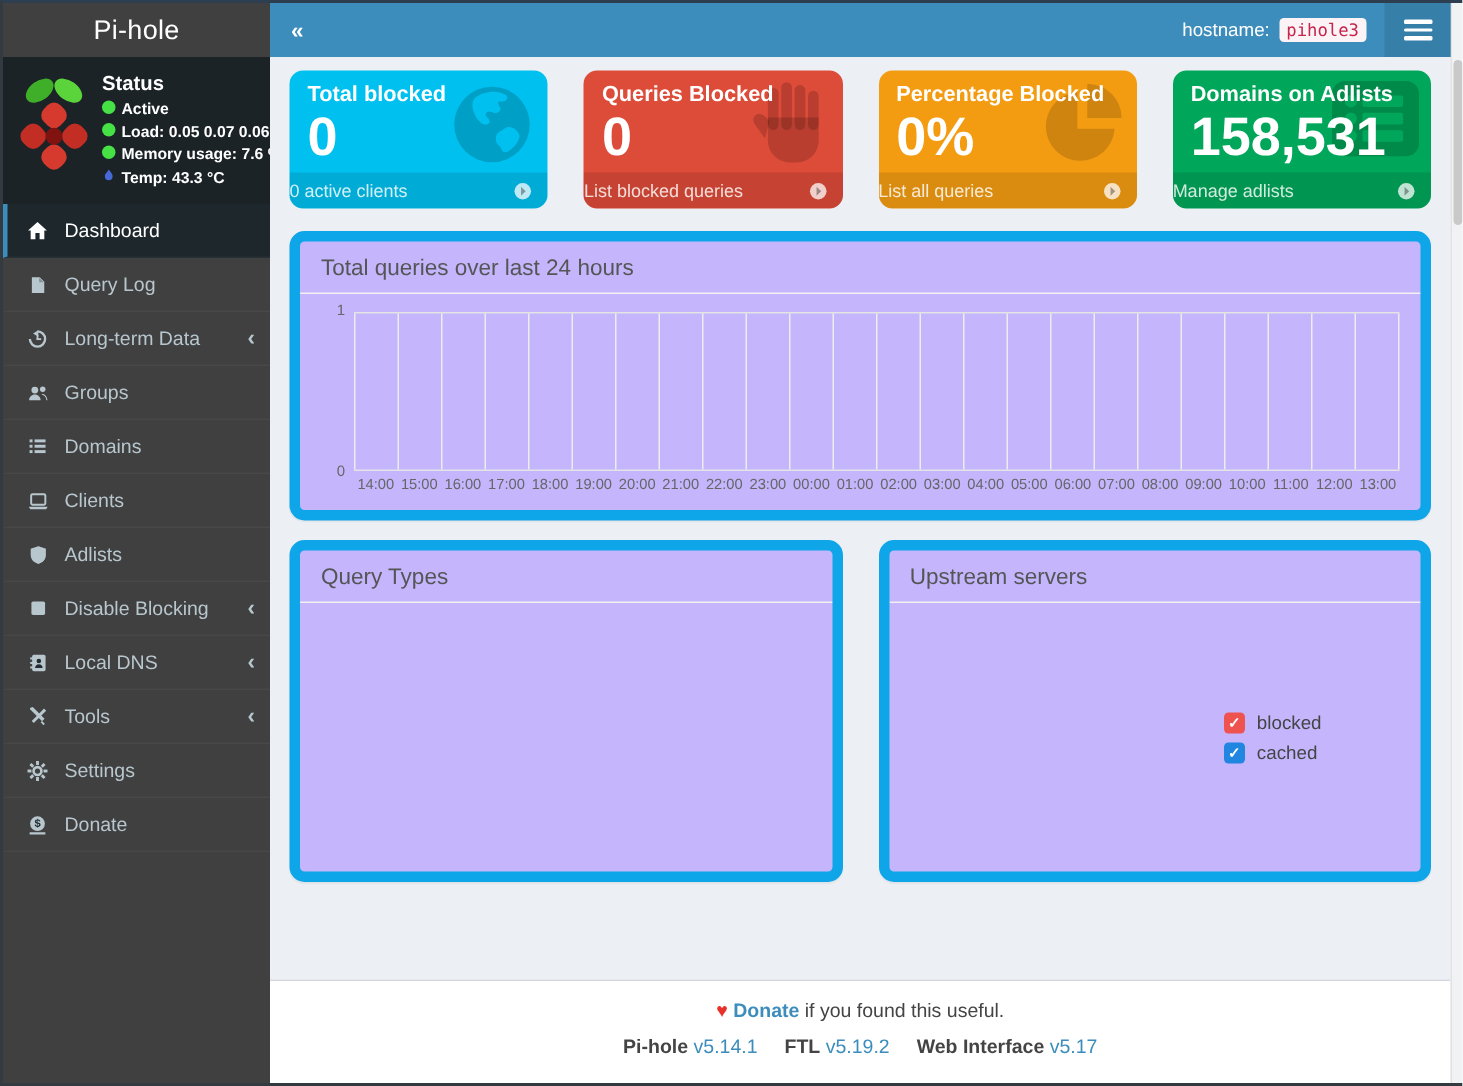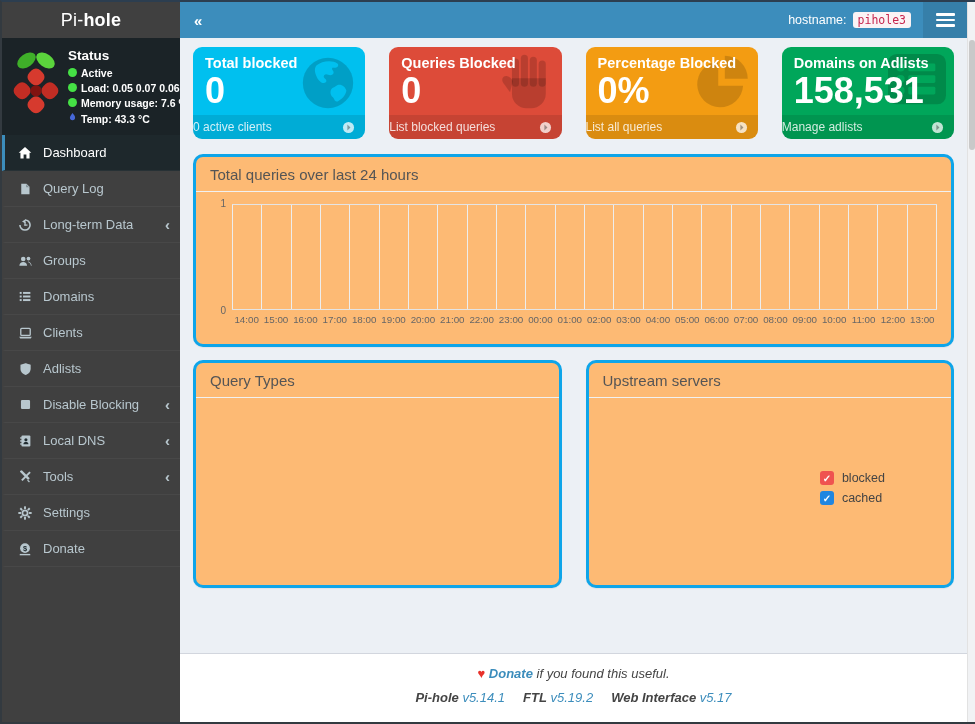--- a/index.html
+++ b/index.html
@@ -5,21 +5,21 @@
   * { margin:0; padding:0; box-sizing:border-box; }
   html,body { width:975px; height:724px; }
   body { font-family:"Liberation Sans", sans-serif; background:#fff; }
   .app { position:relative; width:975px; height:724px; overflow:hidden;
          border-left:2px solid #333a40; border-top:2px solid #2c3e50; border-bottom:2px solid #333a40; }
 
   
   .header { position:absolute; top:0; left:0; right:8px; height:36px; display:flex; z-index:5; }
   .logo { width:178px; height:36px; background:#404040; color:#fff; font-size:18px;
           display:flex; align-items:center; justify-content:center; letter-spacing:.2px; cursor:pointer; }
-  .logo b { font-weight:bold; }
+  .logo b { font-weight:normal; }
   .navbar { flex:1; background:#3c8dbc; display:flex; align-items:center; }
   .collapse-btn { color:#fff; font-size:15px; font-weight:bold; padding:0 14px; cursor:pointer; }
   .nav-right { margin-left:auto; display:flex; align-items:center; height:100%;text-align:right; }
   .hostname { color:#fff; font-size:12.5px; margin-right:6px; }
   .hostname-badge { font-family:"DejaVu Sans Mono", monospace; font-size:11.5px; color:#c7254e;
           background:#fbf3f5; border-radius:3px; padding:1px 5px; margin-right:12px; }
   .burger { width:44px; height:36px; background:#367fa9; display:flex; flex-direction:column;
           align-items:center; justify-content:center; gap:3px; cursor:pointer; }
   .burger span { width:19px; height:2.6px; background:#fff; border-radius:1px; }
 
@@ -44,21 +44,21 @@
           padding:9px 13px 0 13px; overflow:hidden; }
   .cards { display:grid; grid-template-columns:repeat(4,1fr); gap:24px; }
   .card { position:relative; height:92px; border-radius:9px; overflow:hidden; color:#fff; cursor:default; }
   .card-title { font-size:14.5px; font-weight:bold; padding:8px 12px 0 12px; position:relative; z-index:2; }
   .card-value { font-size:36px; font-weight:bold; padding:1px 12px 0 12px; line-height:1.05; position:relative; z-index:2; }
   .card-icon { position:absolute; right:6px; top:5px; z-index:1; }
   .card-footer { position:absolute; left:0; right:0; bottom:0; height:24px; background:rgba(0,0,0,0.1);
           display:flex; align-items:center; justify-content:space-between; gap:5px; padding-right:10px;
           font-size:12px; color:rgba(255,255,255,0.82); cursor:pointer; z-index:3; }
 
-  .panel { background:#fdba74; border:3px solid #0ea5e9; border-radius:10px;
+  .panel { background:#c4b5fd; border:7px solid #0ea5e9; border-radius:10px;
            box-shadow:0 1px 1px rgba(0,0,0,0.05); overflow:hidden; }
   .panel-header { padding:9px 14px 8px 14px; border-bottom:1px solid #f1f1f1; font-size:15px; color:#555; }
   .chart-panel { margin-top:15px; height:193px; }
   .chart-body { padding:12px 14px 4px 14px; }
   .plot-wrap { position:relative; margin-left:22px; }
   .plot { position:relative; height:106px; border-top:1px solid #e4e4e4; border-bottom:1px solid #e4e4e4;
           display:flex; }
   .plot .cell { flex:1; border-left:1px solid #ededed; }
   .plot .cell:last-child { border-right:1px solid #ededed; }
   .ytick { position:absolute; left:-20px; width:14px; text-align:right; font-size:10px; color:#666; }
@@ -68,21 +68,21 @@
 
   .panels-row { margin-top:13px; display:grid; grid-template-columns:1fr 1fr; gap:24px; }
   .panels-row .panel { height:228px; position:relative; }
   .legend { position:absolute; right:66px; top:108px; display:flex; flex-direction:column; gap:6px; }
   .legend-row { display:flex; align-items:center; gap:8px; font-size:12.5px; color:#444; cursor:pointer; }
   .legend-box { width:14px; height:14px; border-radius:3px; color:#fff; font-size:10px; font-weight:bold;
           display:flex; align-items:center; justify-content:center; }
 
   
   .footer { position:absolute; left:178px; right:8px; bottom:0; height:69px; background:#fff;
-            border-top:1px solid #d2d6de; text-align:center; padding-top:12px;font-style:italic; }
+            border-top:1px solid #d2d6de; text-align:center; padding-top:12px; }
   .foot-line1 { font-size:13px; color:#444; }
   .heart { color:#e8312a; }
   .donate-link { color:#3c8dbc; font-weight:bold; cursor:pointer; }
   .foot-line2 { margin-top:9px; display:flex; justify-content:center; gap:18px; font-size:13px; }
   .ver-name { color:#444; font-weight:bold; }
   .ver-num { color:#3c8dbc; font-weight:normal; cursor:pointer; }
 
   
   .scrollbar { position:absolute; right:0; top:0; width:8px; height:100%; background:#f1f2f4;
                border-left:1px solid #e2e2e2; }

